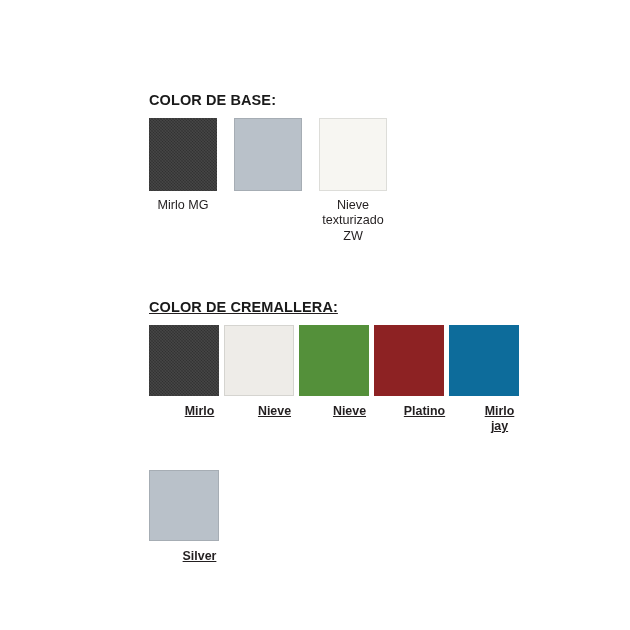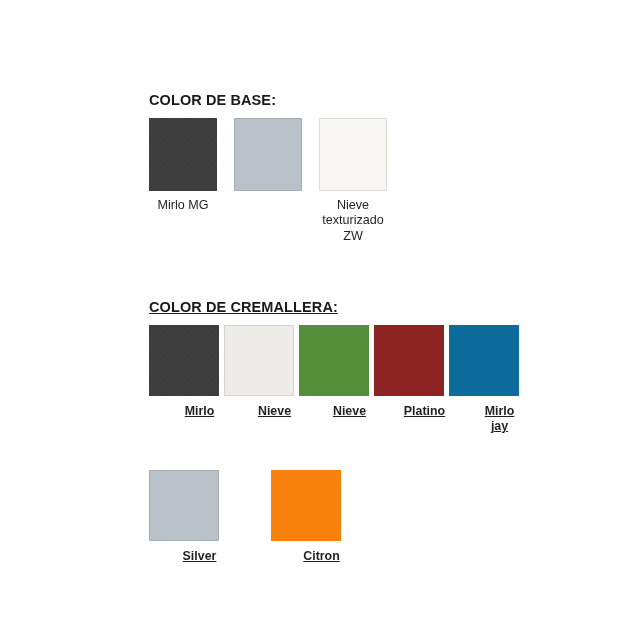--- a/index.html
+++ b/index.html
@@ -100,21 +100,20 @@
 
   .section-zipper .swatch-label {
     font-weight: bold;
     font-size: 12.4px;
     margin-top: 8px;
     margin-left: 31px;
   }
 
   .section-zipper .row-second {
     margin-top: 35px;
-    gap: 47px;
   }
 </style>
 </head>
 <body style="background-color: rgb(255, 255, 255);">
 
 <div class="page">
 
   <div class="section-base">
     <div class="section-heading">COLOR DE BASE:</div>
 
@@ -171,21 +170,17 @@
 
     </div>
 
     <div class="swatch-row row-second">
 
       <div class="swatch-cell">
         <div class="swatch bordered" style="background-color: rgb(185, 193, 201);"></div>
         <div class="swatch-label">Silver</div>
       </div>
 
-      <div class="swatch-cell">
-        <div class="swatch" style="background-color: rgb(248, 130, 13);"></div>
-        <div class="swatch-label">Citron</div>
-      </div>
 
     </div>
   </div>
 
 </div>
 
 </body></html>

